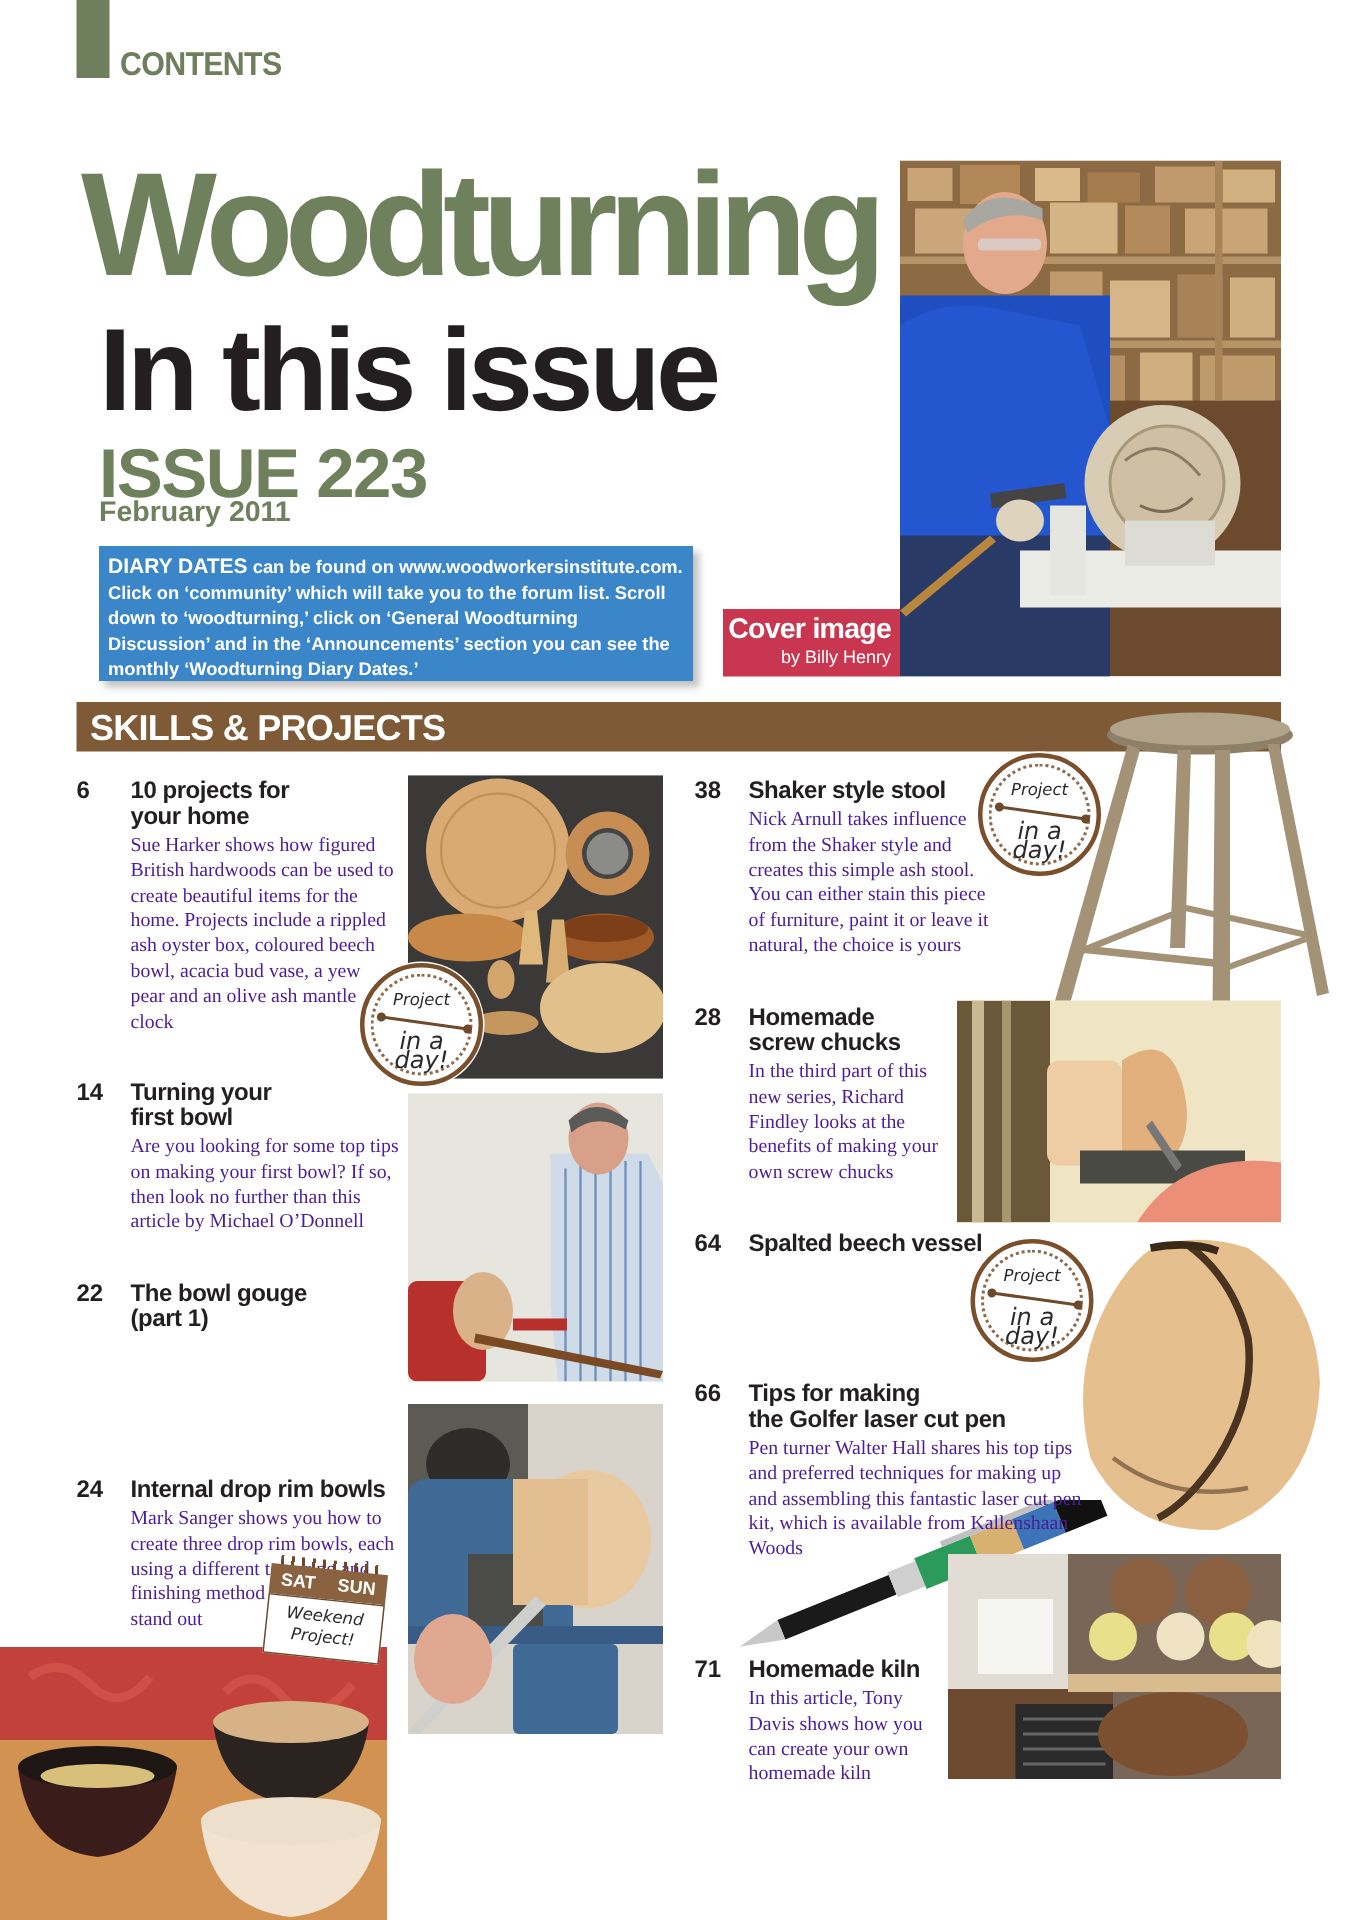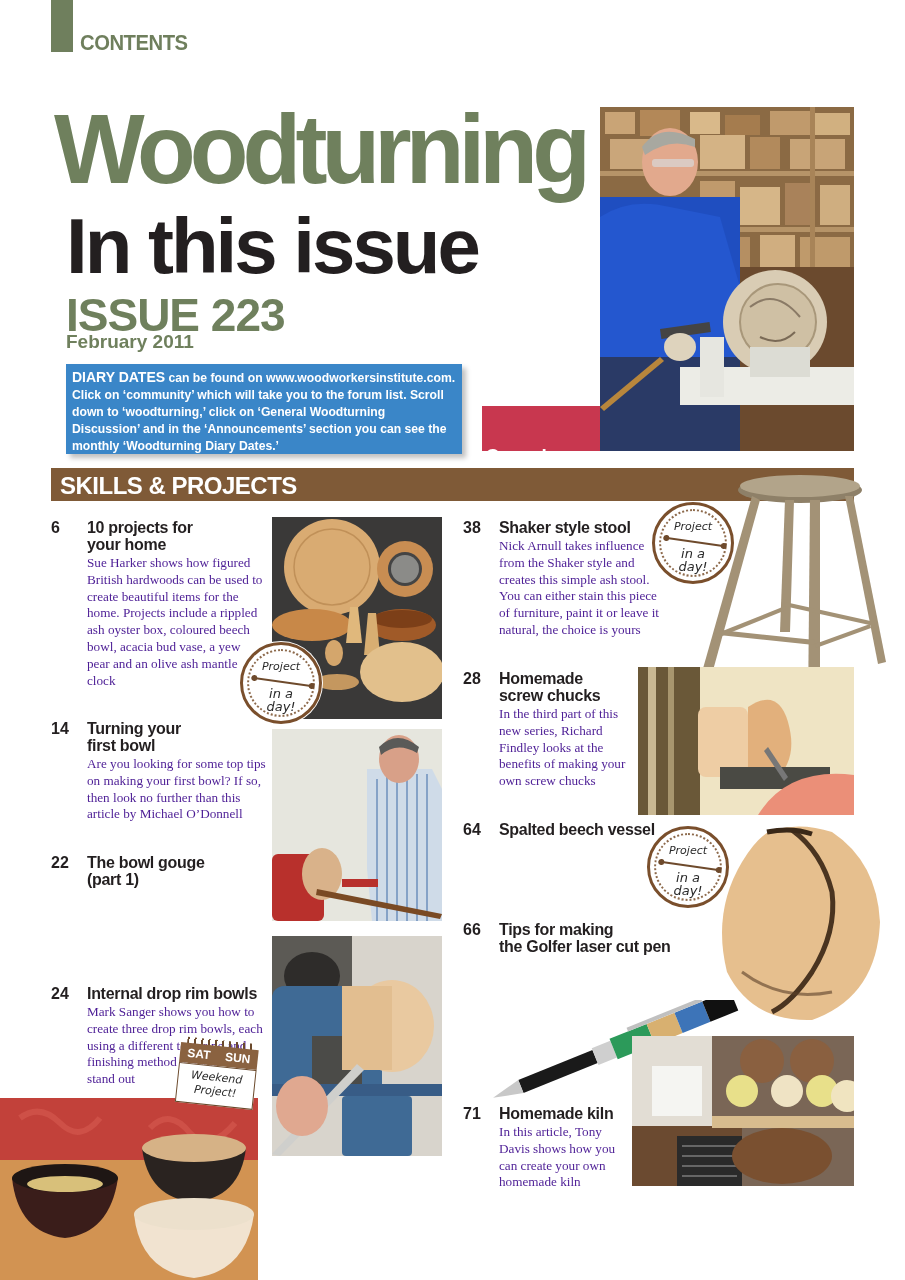--- a/index.html
+++ b/index.html
@@ -18,21 +18,21 @@
   .issue-num { left: 66px; top: 292px; font-size: 46px; font-weight: bold; color: #6f805d; letter-spacing: -1px; line-height: 1; }
   .issue-date { left: 66px; top: 332px; font-size: 19px; font-weight: bold; color: #6f805d; line-height: 1; }
 
   
   .diary { left: 66px; top: 364px; width: 396px; height: 90px; background: #3a86c8; color: #fff; padding: 5px 6px; font-size: 12.2px; font-weight: bold; line-height: 17px; box-shadow: 4px 4px 5px rgba(0,0,0,0.25); }
   .diary .lead { font-size: 14px; }
 
   
   .cover-photo { left: 600px; top: 107px; width: 254px; height: 344px; overflow: hidden; }
   .cover-cap { left: 482px; top: 406px; width: 118px; height: 45px; background: #c8374f; color: #fff; text-align: right; padding: 3px 6px 0 0; }
-  .cover-cap .t1 { font-size: 19px; font-weight: bold; line-height: 22px; letter-spacing: -0.5px; margin-top: 36px; }
+  .cover-cap .t1 { font-size: 19px; font-weight: bold; line-height: 22px; letter-spacing: -0.5px; }
   .cover-cap .t2 { font-size: 12px; line-height: 15px; }
 
   
   .skills-bar { left: 51px; top: 468px; width: 803px; height: 33px; background: #7f5a37; }
   .skills-label { left: 60px; top: 472px; font-size: 24px; font-weight: bold; color: #fff; letter-spacing: -0.5px; }
 
   
   .art { position: absolute; }
   .art .pg { position: absolute; left: 0; top: 0; font-size: 16px; font-weight: bold; color: #231f20; }
   .art .ttl { position: absolute; left: 36px; top: 0; font-size: 16px; font-weight: bold; line-height: 17px; color: #231f20; letter-spacing: -0.3px; }
@@ -41,21 +41,21 @@
   
   .photo { position: absolute; overflow: hidden; }
 
   
   .pid { position: absolute; width: 82px; height: 82px; border-radius: 50%; background: #fff; border: 3px solid #7a4f2c; box-shadow: 0 0 0 1px #fff; }
   .pid::before { content: ""; position: absolute; inset: 4px; border-radius: 50%; border: 2px dotted #8d6a4c; }
   .pid .p1 { position: absolute; left: 0; right: 0; top: 15px; text-align: center; font-family: "DejaVu Sans", sans-serif; font-size: 11px; font-style: italic; color: #2a2a2a; }
   .pid .line { position: absolute; left: 10px; top: 36px; width: 60px; height: 2px; background: #6e4a2c; transform: rotate(8deg); }
   .pid .line::before, .pid .line::after { content: ""; position: absolute; top: -2px; width: 6px; height: 6px; border-radius: 50%; background: #6e4a2c; }
   .pid .line::before { left: -2px; } .pid .line::after { right: -2px; }
-  .pid .p2 { position: absolute; left: 0; right: 0; top: 42px; text-align: center; font-family: "DejaVu Sans", sans-serif; font-size: 13px; font-style: italic; color: #2a2a2a; line-height: 13px; }
+  .pid .p2 { position: absolute; left: 0; right: 0; top: 42px; text-align: center; font-family: "DejaVu Sans", sans-serif; font-size: 16px; font-style: italic; color: #2a2a2a; line-height: 13px; }
 
   
   .wkd { left: 178px; top: 1040px; width: 78px; height: 68px; transform: rotate(6deg); }
   .wkd .rings { position: absolute; left: 6px; top: 0; width: 66px; height: 8px; background: repeating-linear-gradient(90deg, #6b4a2c 0 2px, transparent 2px 7px); }
   .wkd .top { position: absolute; left: 0; top: 6px; width: 78px; height: 20px; background: #8a6240; color: #fff; font-size: 12px; font-weight: bold; display: flex; justify-content: space-around; align-items: center; }
   .wkd .bot { position: absolute; left: 0; top: 26px; width: 78px; height: 40px; background: #fff; border: 1px solid #6b4a2c; text-align: center; font-family: "DejaVu Sans", sans-serif; font-style: italic; font-size: 11px; line-height: 14px; padding-top: 4px; color: #2a2a2a; }
 </style>
 </head>
 <body>
 
@@ -316,20 +316,21 @@
 </div>
 
 <div class="art" style="left:463px;top:821px;width:200px;height:90px;">
   <div class="pg">64</div>
   <div class="ttl" style="white-space:nowrap;">Spalted beech vessel</div>
 </div>
 
 <div class="art" style="left:463px;top:921px;width:260px;height:140px;">
   <div class="pg">66</div>
   <div class="ttl" style="white-space:nowrap;"><span>Tips for making</span><br><span>the Golfer laser cut pen</span></div>
+  <div class="desc" style="top:36px;width:222px;">Pen turner Walter Hall shares his top tips and preferred techniques for making up and assembling this fantastic laser cut pen kit, which is available from Kallenshaan Woods</div>
 </div>
 
 <div class="art" style="left:463px;top:1105px;width:170px;height:90px;">
   <div class="pg">71</div>
   <div class="ttl" style="white-space:nowrap;">Homemade kiln</div>
   <div class="desc" style="top:19px;width:128px;">In this article, Tony Davis shows how you can create your own homemade kiln</div>
 </div>
 
 <div class="pid" style="left:240px;top:642px;">
   <div class="p1">Project</div>

